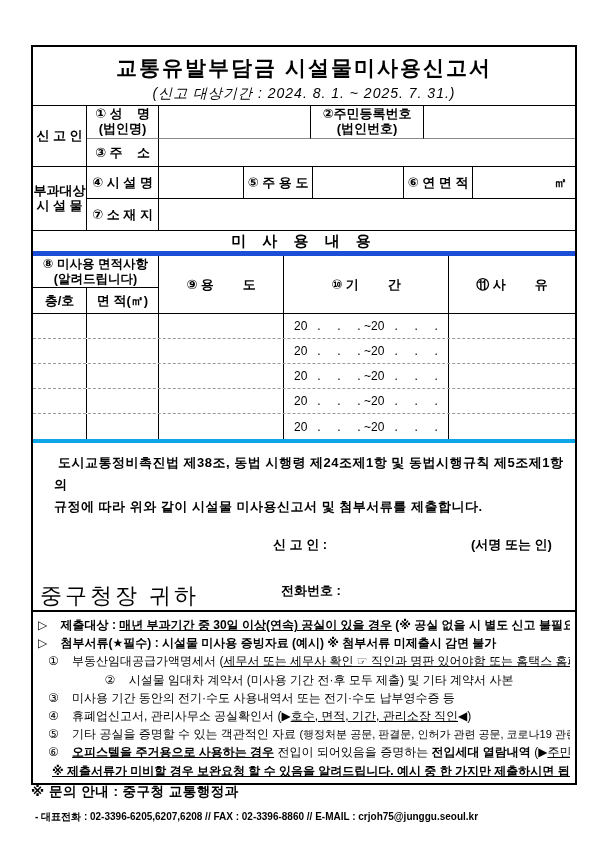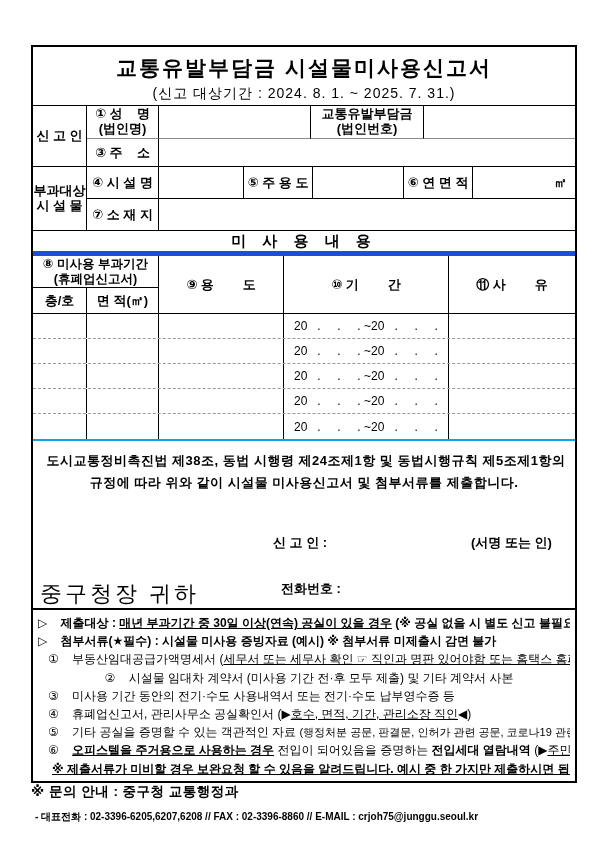--- a/index.html
+++ b/index.html
@@ -7,21 +7,21 @@
   body {
     width:608px; height:860px; position:relative; overflow:hidden;
     font-family:"Liberation Sans","DejaVu Sans",sans-serif; color:#000;
   }
   .sheet { position:absolute; left:31px; top:45px; width:546px; }
 
   
   .main-box { border:2px solid #000; background:#fff; }
   .titleblk { border-bottom:1px solid #000; height:59px; text-align:center; padding-top:7px; }
   .title-main { font-size:21px; font-weight:bold; letter-spacing:2px; }
-  .title-sub  { font-size:14px; letter-spacing:1px; margin-top:3px; }
+  .title-sub  { font-size:14px; letter-spacing:1px; margin-top:3px;font-style:italic; }
 
   .cell { display:flex; align-items:center; justify-content:center; white-space:pre; overflow:hidden; }
   .lbl  { font-weight:bold; font-size:13px; }
   .br { border-right:1px solid #000; }
   .bb { border-bottom:1px solid #000; }
   .bbg { border-bottom:1px solid #8a8a8a; }
   .stack { flex-direction:column; line-height:1.15; }
 
   .r1 { display:grid; grid-template-columns:54px 72px 152px 113px 1fr; grid-template-rows:33px 27px; border-bottom:1px solid #000; }
   .r1-a  { grid-column:1; grid-row:1/3; }
@@ -48,25 +48,25 @@
   .uh { display:grid; grid-template-columns:54px 72px 125px 165px 1fr; grid-template-rows:32px 25px; border-bottom:1px solid #000; }
   .uh-8     { grid-column:1/3; grid-row:1; font-size:12.5px; }
   .uh-floor { grid-column:1; grid-row:2; }
   .uh-size  { grid-column:2; grid-row:2; }
   .uh-use    { grid-column:3; grid-row:1/3; }
   .uh-period { grid-column:4; grid-row:1/3; }
   .uh-reason { grid-column:5; grid-row:1/3; }
 
   .urow { display:grid; grid-template-columns:54px 72px 125px 165px 1fr; height:25px; }
   .urow.dash { border-bottom:1px dashed #9a9a9a; }
-  .urows { border-bottom:2px solid #0ea5e9; }
+  .urows { border-bottom:4px solid #0ea5e9; }
   .period-txt { font-size:12px; white-space:pre; padding-left:10px; justify-content:flex-start; }
 
   .decl { position:relative; height:167px; font-weight:bold; font-size:13px; }
-  .decl-p { position:absolute; top:9px; left:8px; right:8px; line-height:1.7; letter-spacing:0.5px;text-align:center; }
+  .decl-p { position:absolute; top:9px; left:21px; right:8px; line-height:1.7; letter-spacing:0.5px; }
   .decl-date { position:absolute; top:60px; left:196px; white-space:pre; }
   .decl-appl { position:absolute; top:93px; left:240px; }
   .decl-sign { position:absolute; top:93px; left:438px; }
   .decl-phone{ position:absolute; top:119px; left:248px;margin-top:20px; }
   .decl-recv { position:absolute; top:138px; left:7px; font-size:22px; font-weight:normal; letter-spacing:3px; }
 
   
   .notes { border:2px solid #000; border-top:none; padding:4px 5px 3px 5px; }
   .nline { font-size:12px; line-height:18.2px; white-space:nowrap; overflow:hidden; }
   .nline.bold { font-weight:bold; }
@@ -93,21 +93,21 @@
     </div>
 
     <div class="r1">
       <div class="cell lbl br r1-a">신 고 인</div>
       <div class="cell lbl br bbg r1-b1 stack">
         <span>① 성    명</span>
         <span>(법인명)</span>
       </div>
       <div class="cell br bbg r1-c1"></div>
       <div class="cell lbl br bbg r1-d1 stack">
-        <span>교통유발부담금</span>
+        <span>②주민등록번호</span>
         <span>(법인번호)</span>
       </div>
       <div class="cell bbg r1-e1"></div>
       <div class="cell lbl br r1-b2">③ 주    소</div>
       <div class="cell r1-c2"></div>
     </div>
 
     <div class="r2">
       <div class="cell lbl br r2-a stack">
         <span>부과대상</span>
@@ -120,22 +120,22 @@
       <div class="cell lbl br bb r2-f1">⑥ 연 면 적</div>
       <div class="cell lbl bb r2-g1">㎡</div>
       <div class="cell lbl br r2-b2">⑦ 소 재 지</div>
       <div class="cell r2-c2"></div>
     </div>
 
     <div class="u-title">미 사 용 내 용</div>
 
     <div class="uh">
       <div class="cell lbl br bb uh-8 stack">
-        <span>⑧ 미사용 부과기간</span>
-        <span>(휴폐업신고서)</span>
+        <span>⑧ 미사용 면적사항</span>
+        <span>(알려드립니다)</span>
       </div>
       <div class="cell lbl br uh-floor">층/호</div>
       <div class="cell lbl br uh-size">면 적(㎡)</div>
       <div class="cell lbl br uh-use">⑨ 용        도</div>
       <div class="cell lbl br uh-period">⑩ 기        간</div>
       <div class="cell lbl uh-reason">⑪ 사        유</div>
     </div>
 
     <div class="urows">
       <div class="urow dash">

